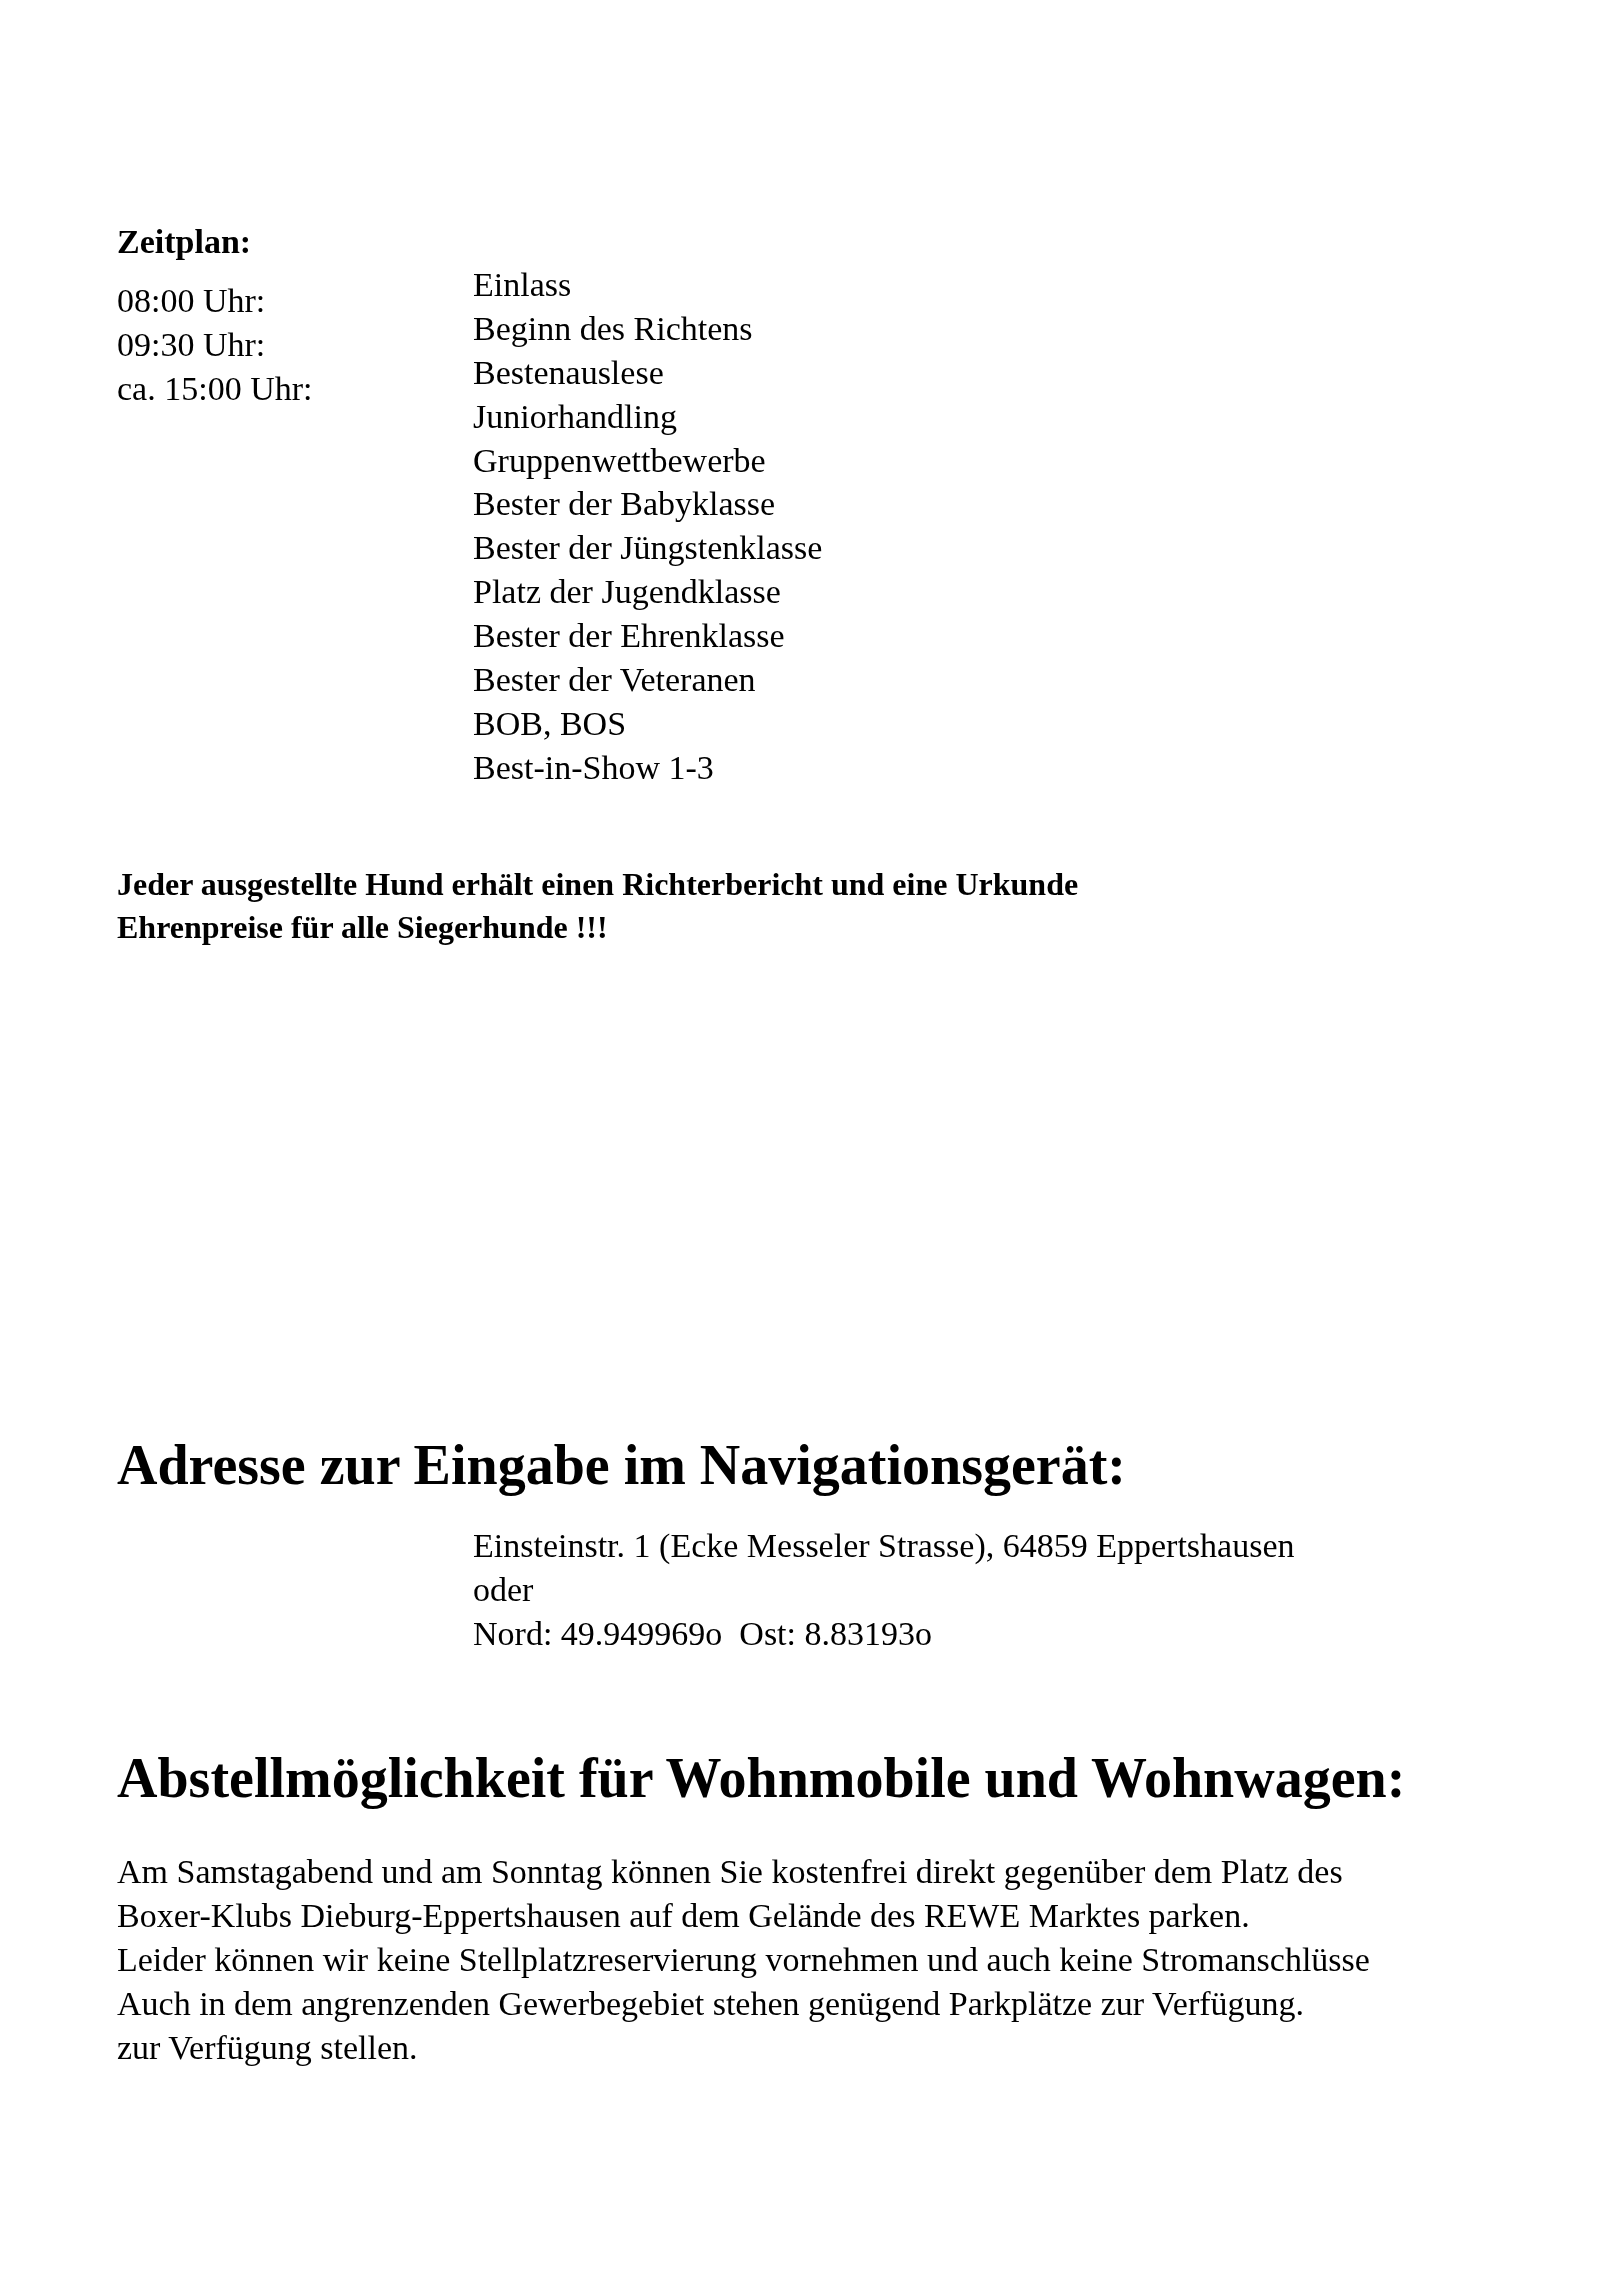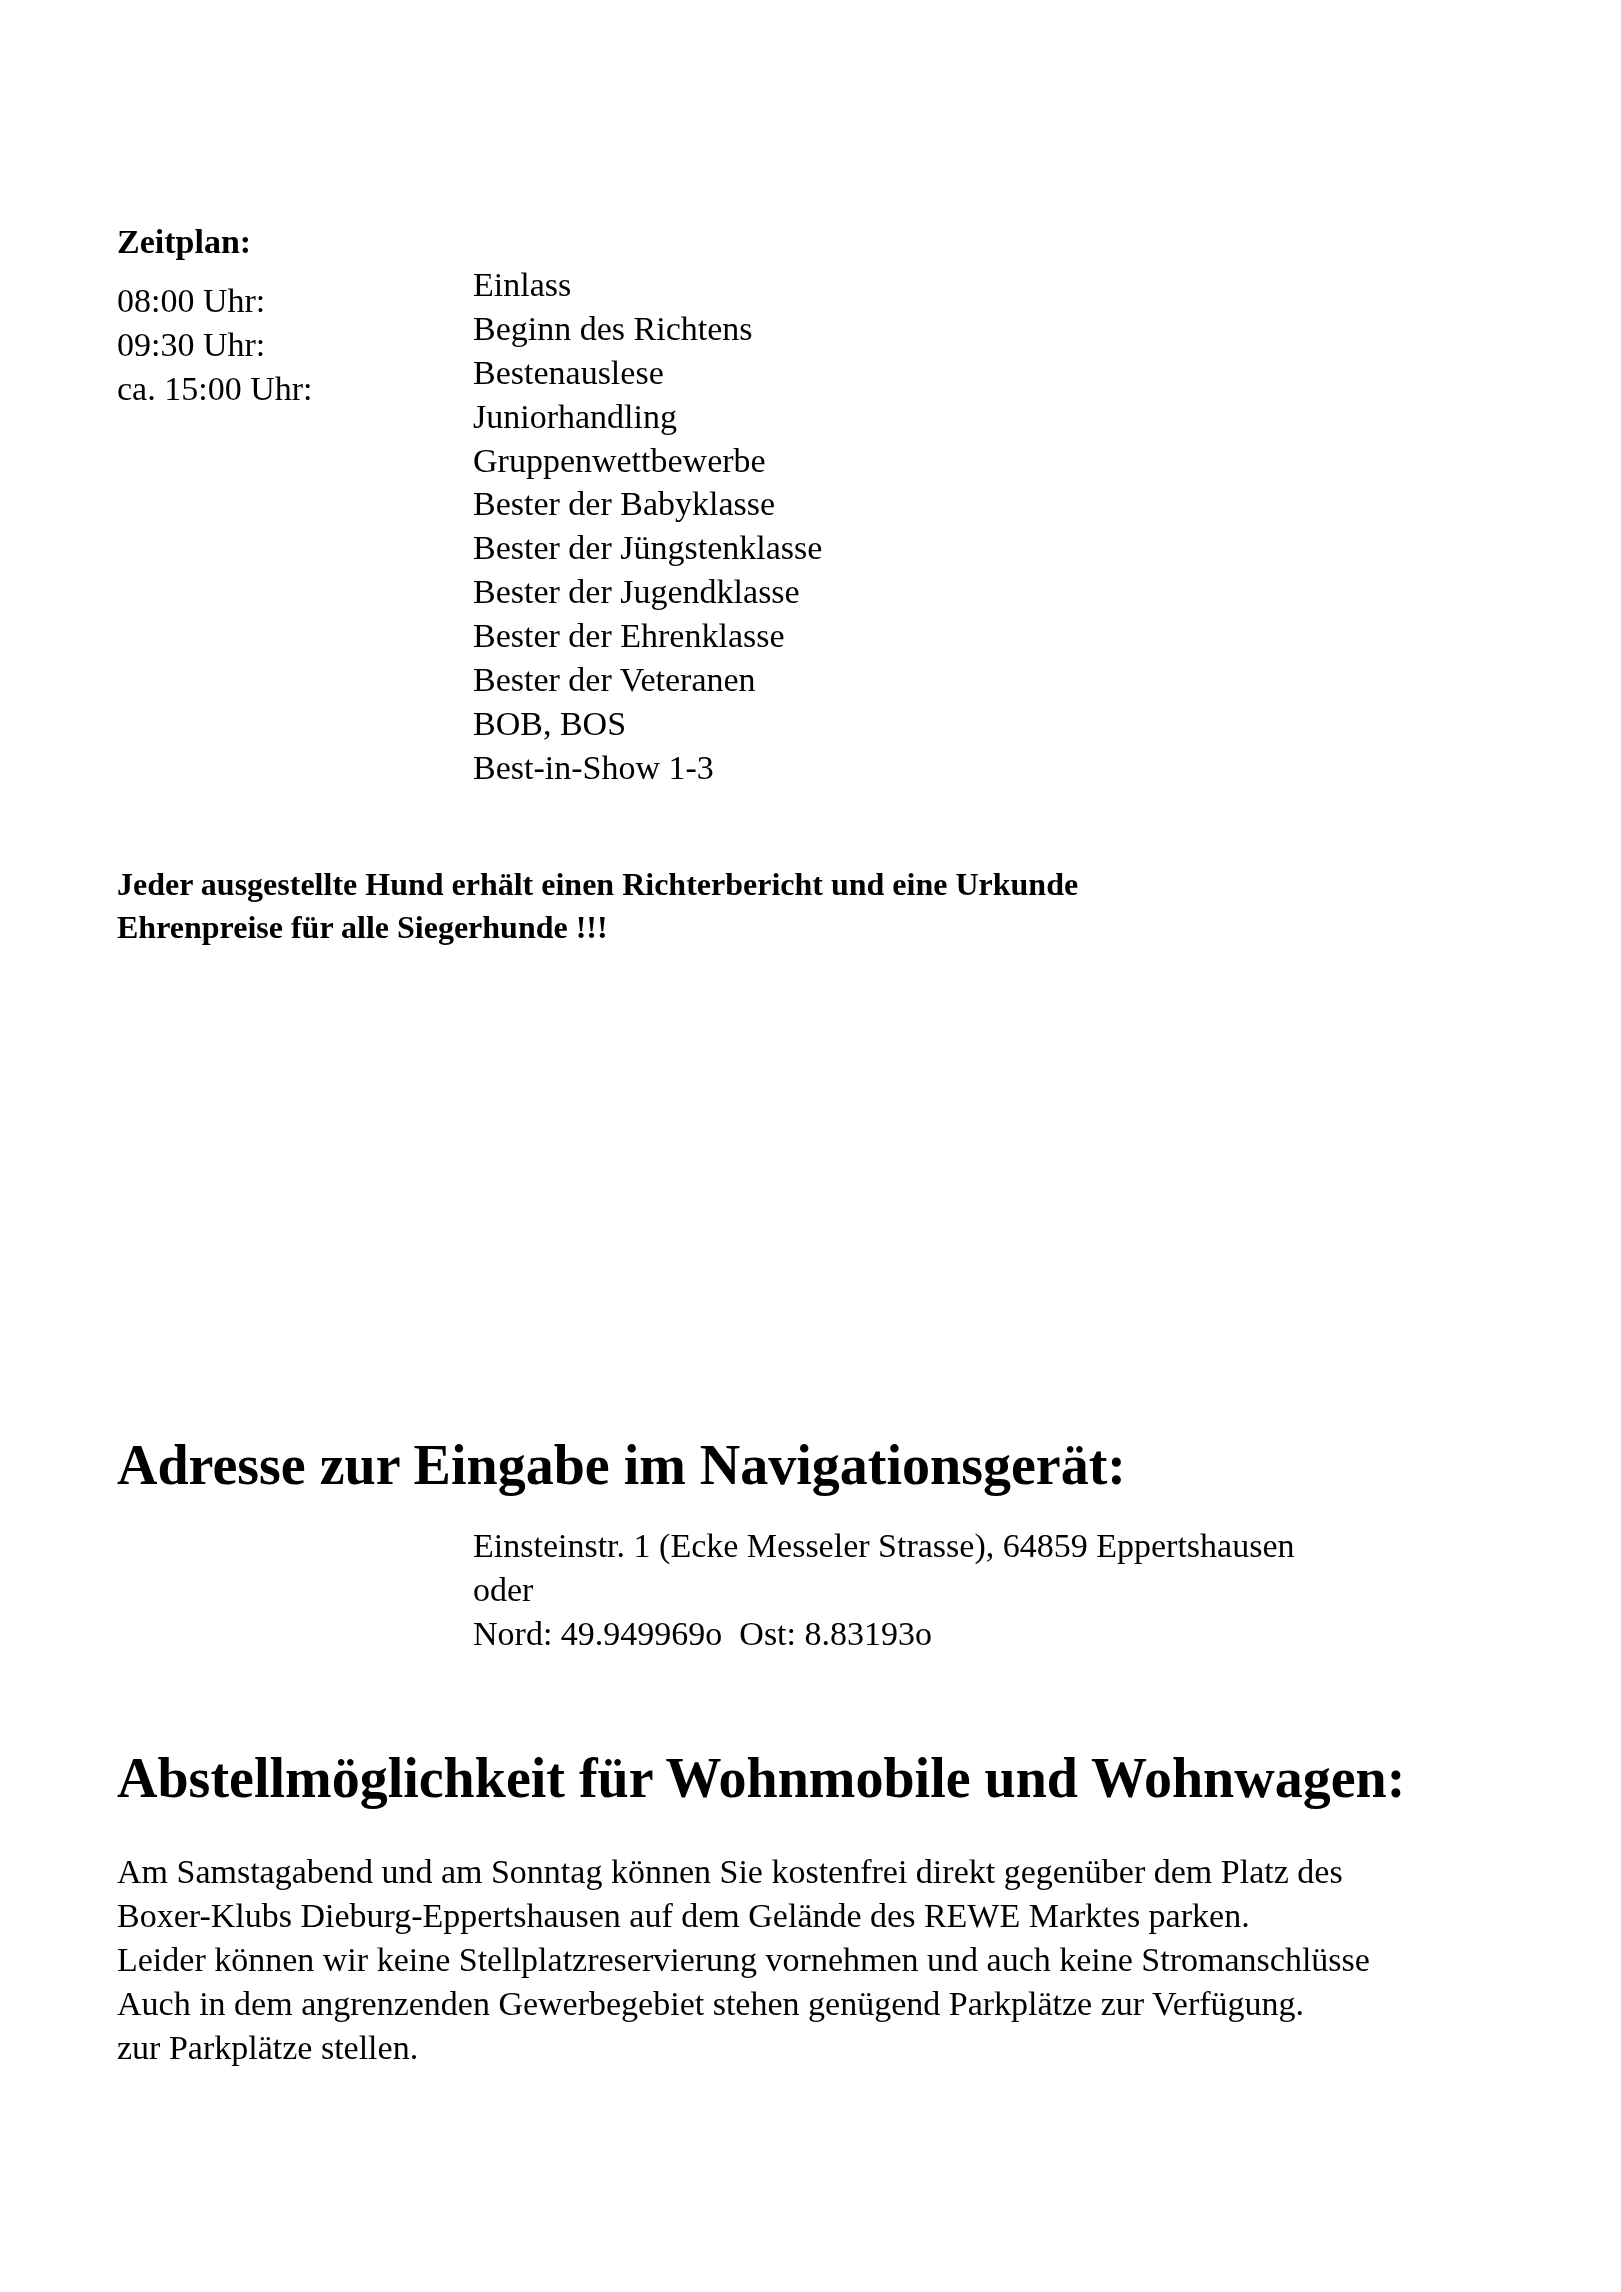--- a/index.html
+++ b/index.html
@@ -51,21 +51,21 @@
     <div class="row" style="top:219px">
       <span class="time"></span>
       <span class="ev">Bester der Babyklasse</span>
     </div>
     <div class="row" style="top:263px">
       <span class="time"></span>
       <span class="ev">Bester der Jüngstenklasse</span>
     </div>
     <div class="row" style="top:307px">
       <span class="time"></span>
-      <span class="ev">Bester der Jugendklasse</span>
+      <span class="ev">Platz der Jugendklasse</span>
     </div>
     <div class="row" style="top:351px">
       <span class="time"></span>
       <span class="ev">Bester der Ehrenklasse</span>
     </div>
     <div class="row" style="top:395px">
       <span class="time"></span>
       <span class="ev">Bester der Veteranen</span>
     </div>
     <div class="row" style="top:439px">
@@ -85,17 +85,17 @@
   <div class="abs addr" style="top:1524px">Einsteinstr. 1 (Ecke Messeler Strasse), 64859 Eppertshausen</div>
   <div class="abs addr" style="top:1568px">oder</div>
   <div class="abs addr" style="top:1612px; white-space:pre">Nord: 49.949969o  Ost: 8.83193o</div>
 
   <div class="abs h1" style="top:1746px">Abstellmöglichkeit für Wohnmobile und Wohnwagen:</div>
   <div class="para">
     <div>Am Samstagabend und am Sonntag können Sie kostenfrei direkt gegenüber dem Platz des</div>
     <div>Boxer-Klubs Dieburg-Eppertshausen auf dem Gelände des REWE Marktes parken.</div>
     <div>Leider können wir keine Stellplatzreservierung vornehmen und auch keine Stromanschlüsse</div>
     <div>Auch in dem angrenzenden Gewerbegebiet stehen genügend Parkplätze zur Verfügung.</div>
-    <div>zur Parkplätze stellen.</div>
+    <div>zur Verfügung stellen.</div>
   </div>
 
 </div>
 
 
 </body></html>

